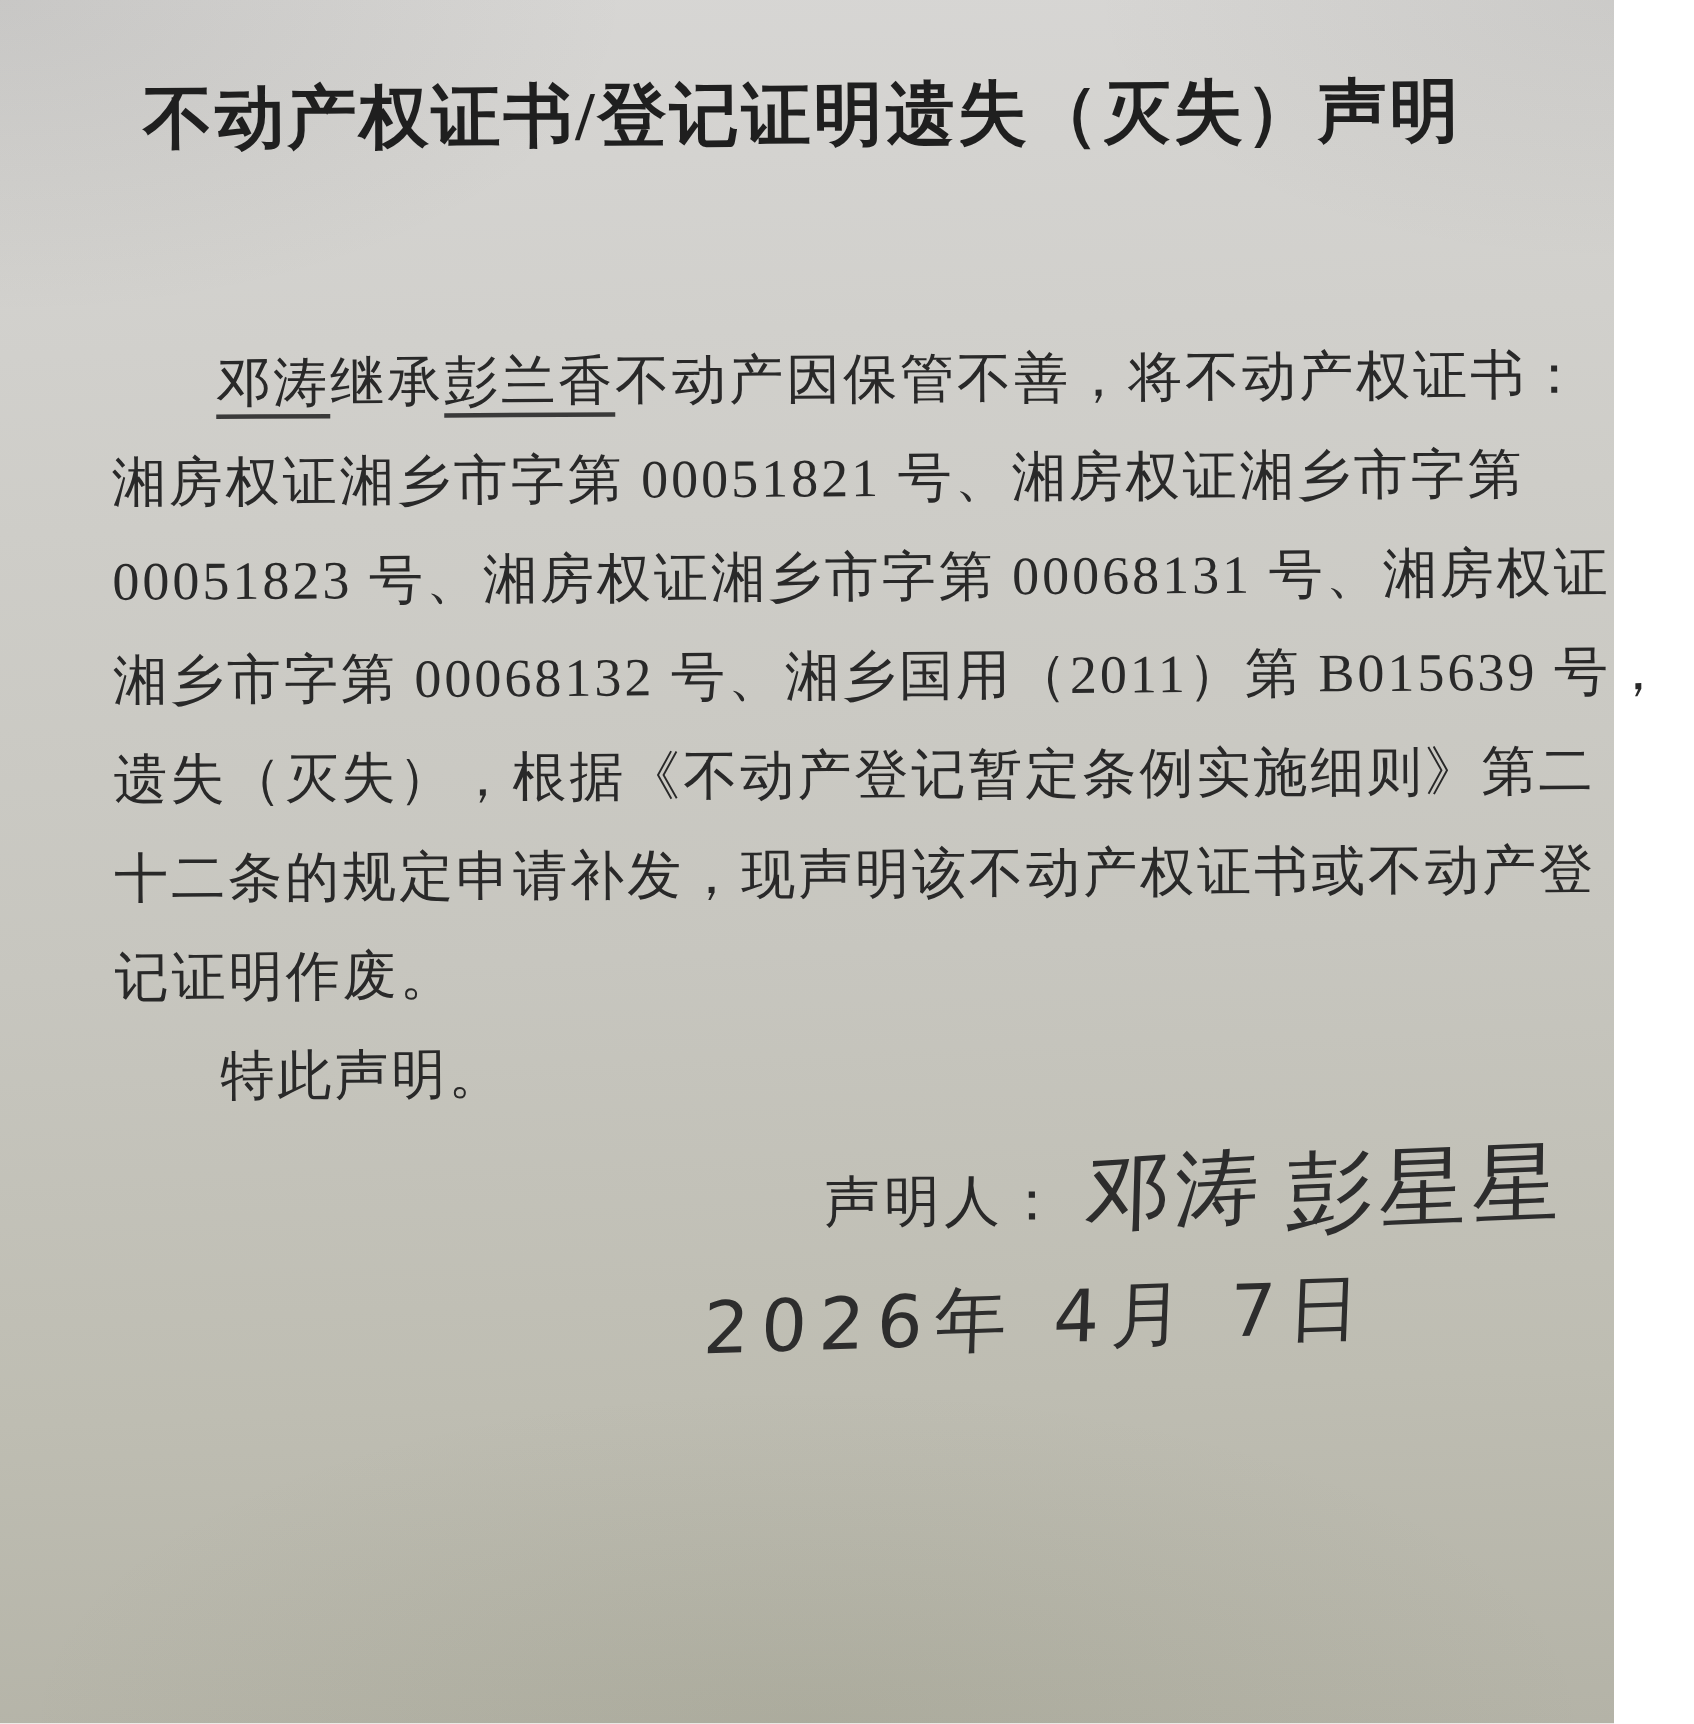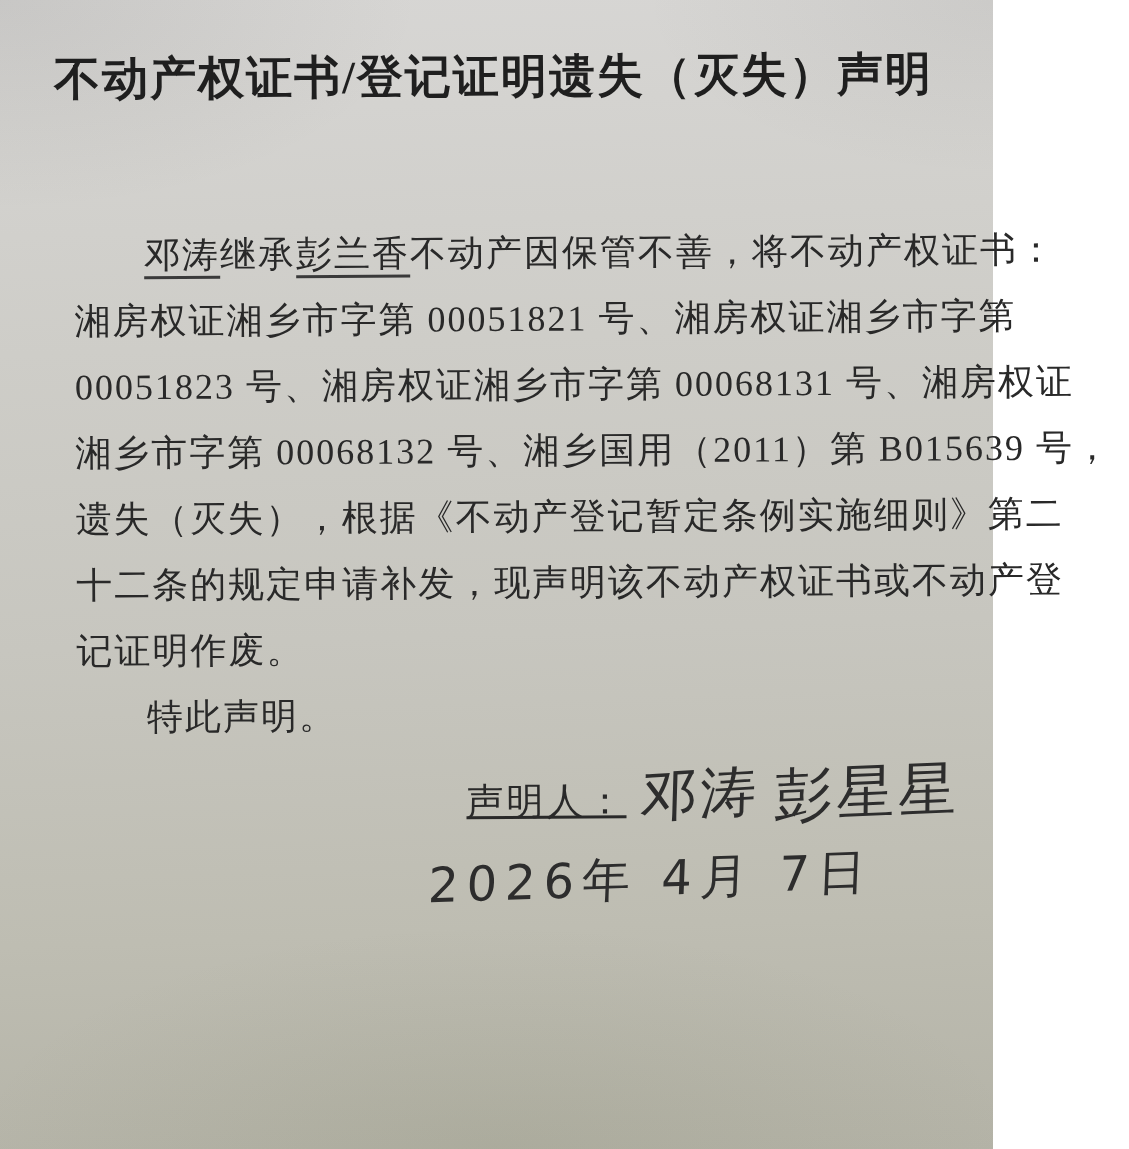--- a/index.html
+++ b/index.html
@@ -5,21 +5,21 @@
   html, body {
     margin: 0;
     padding: 0;
     width: 1129px;
     height: 1149px;
     overflow: hidden;
     font-family: "Liberation Serif", serif;
   }
   .sheet {
     position: relative;
-    width: 993px;
+    width: 1076px;
     height: 1149px;
     color: #262626;
     background:
       radial-gradient(ellipse 600px 300px at 0% 0%, rgba(70,70,70,0.10), transparent 70%),
       radial-gradient(ellipse 500px 250px at 100% 0%, rgba(70,70,70,0.07), transparent 70%),
       radial-gradient(ellipse 700px 300px at 50% 100%, rgba(90,95,60,0.10), transparent 75%),
       linear-gradient(178deg, #d7d6d4 0%, #cecdc8 30%, #c7c6bf 55%, #bebdb2 80%, #b4b3a7 100%);
   }
   .content {
     position: absolute;
@@ -60,21 +60,20 @@
     padding-right: 34px;
     display: flex;
     justify-content: flex-end;
     align-items: baseline;
     gap: 14px;
   }
   .sign-label {
     font-size: 37px;
     letter-spacing: 3px;
     color: #292929;
-    text-decoration: underline;
   }
   .hand {
     font-family: "DejaVu Sans", sans-serif;
     font-weight: 400;
     color: #2d2d2d;
   }
   .hand-name {
     font-size: 56px;
     letter-spacing: 4px;
     transform: rotate(-3deg) skewX(-5deg);

